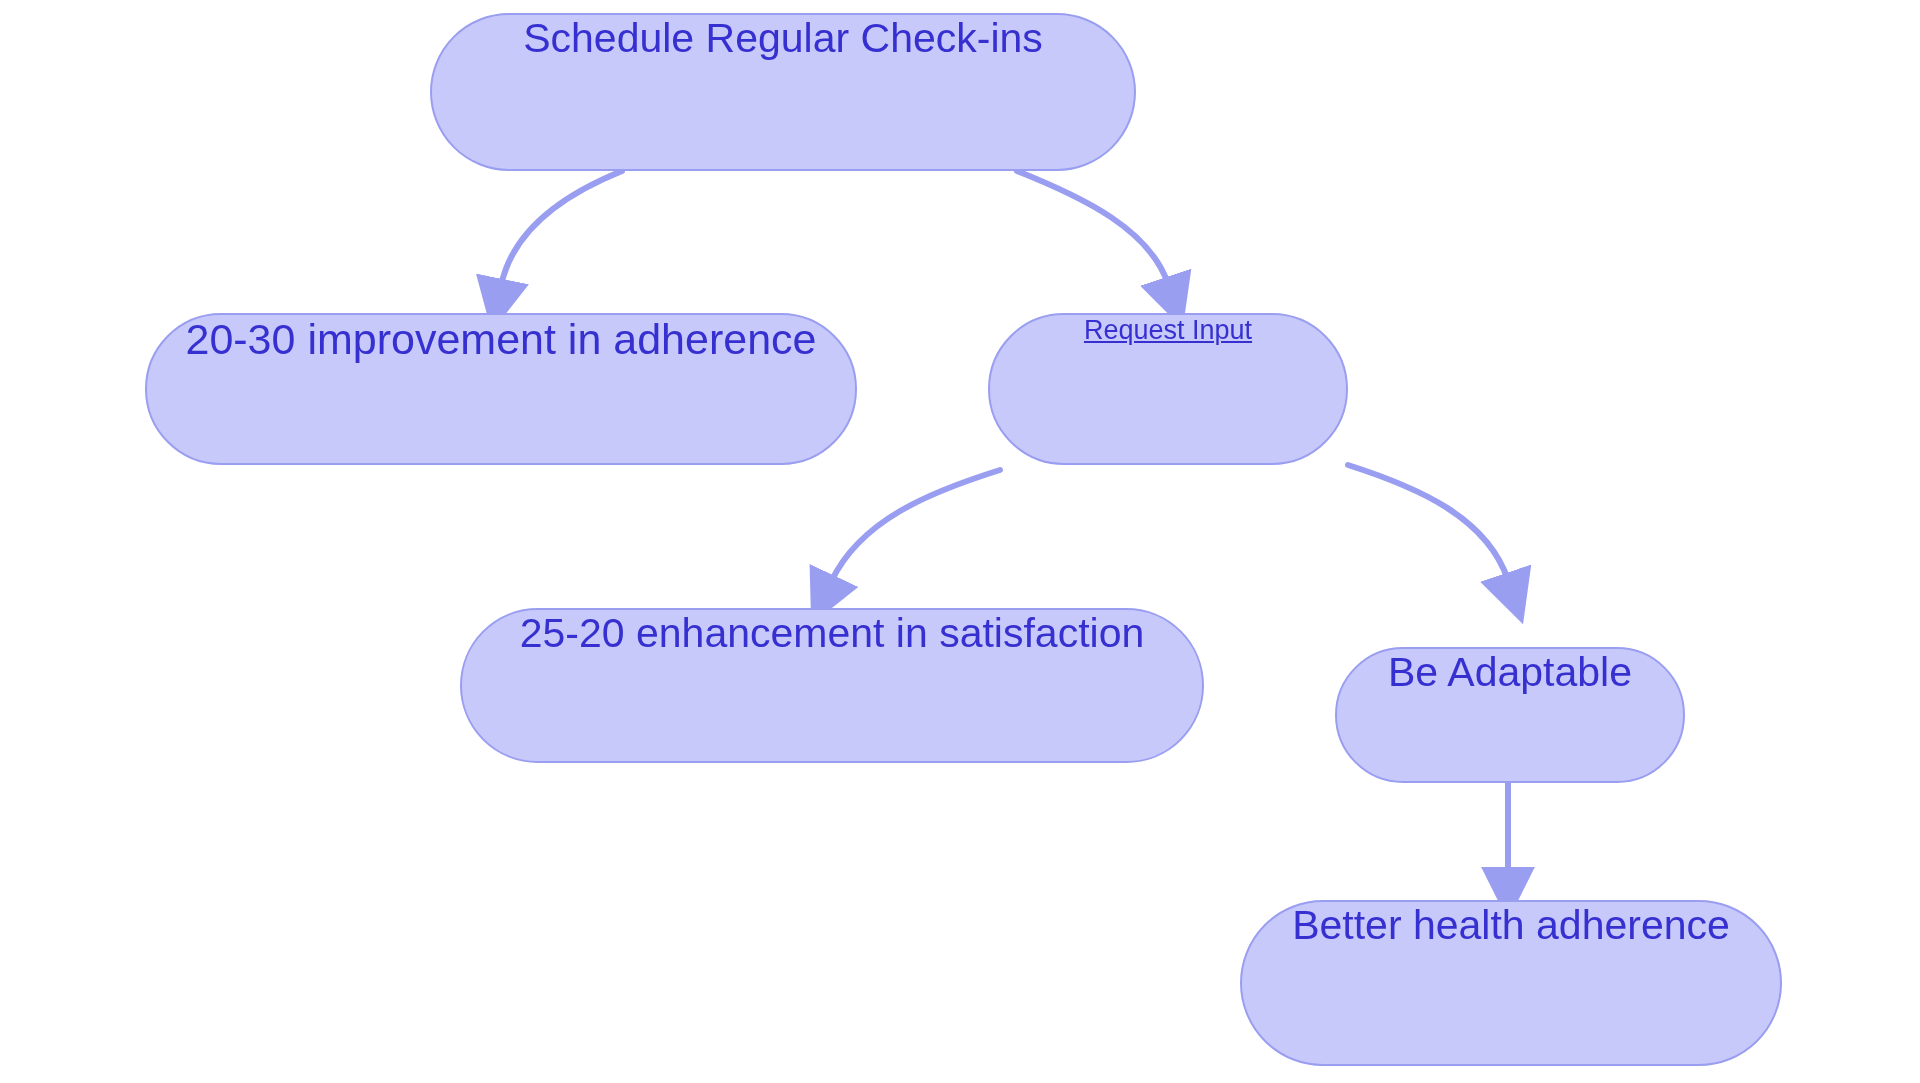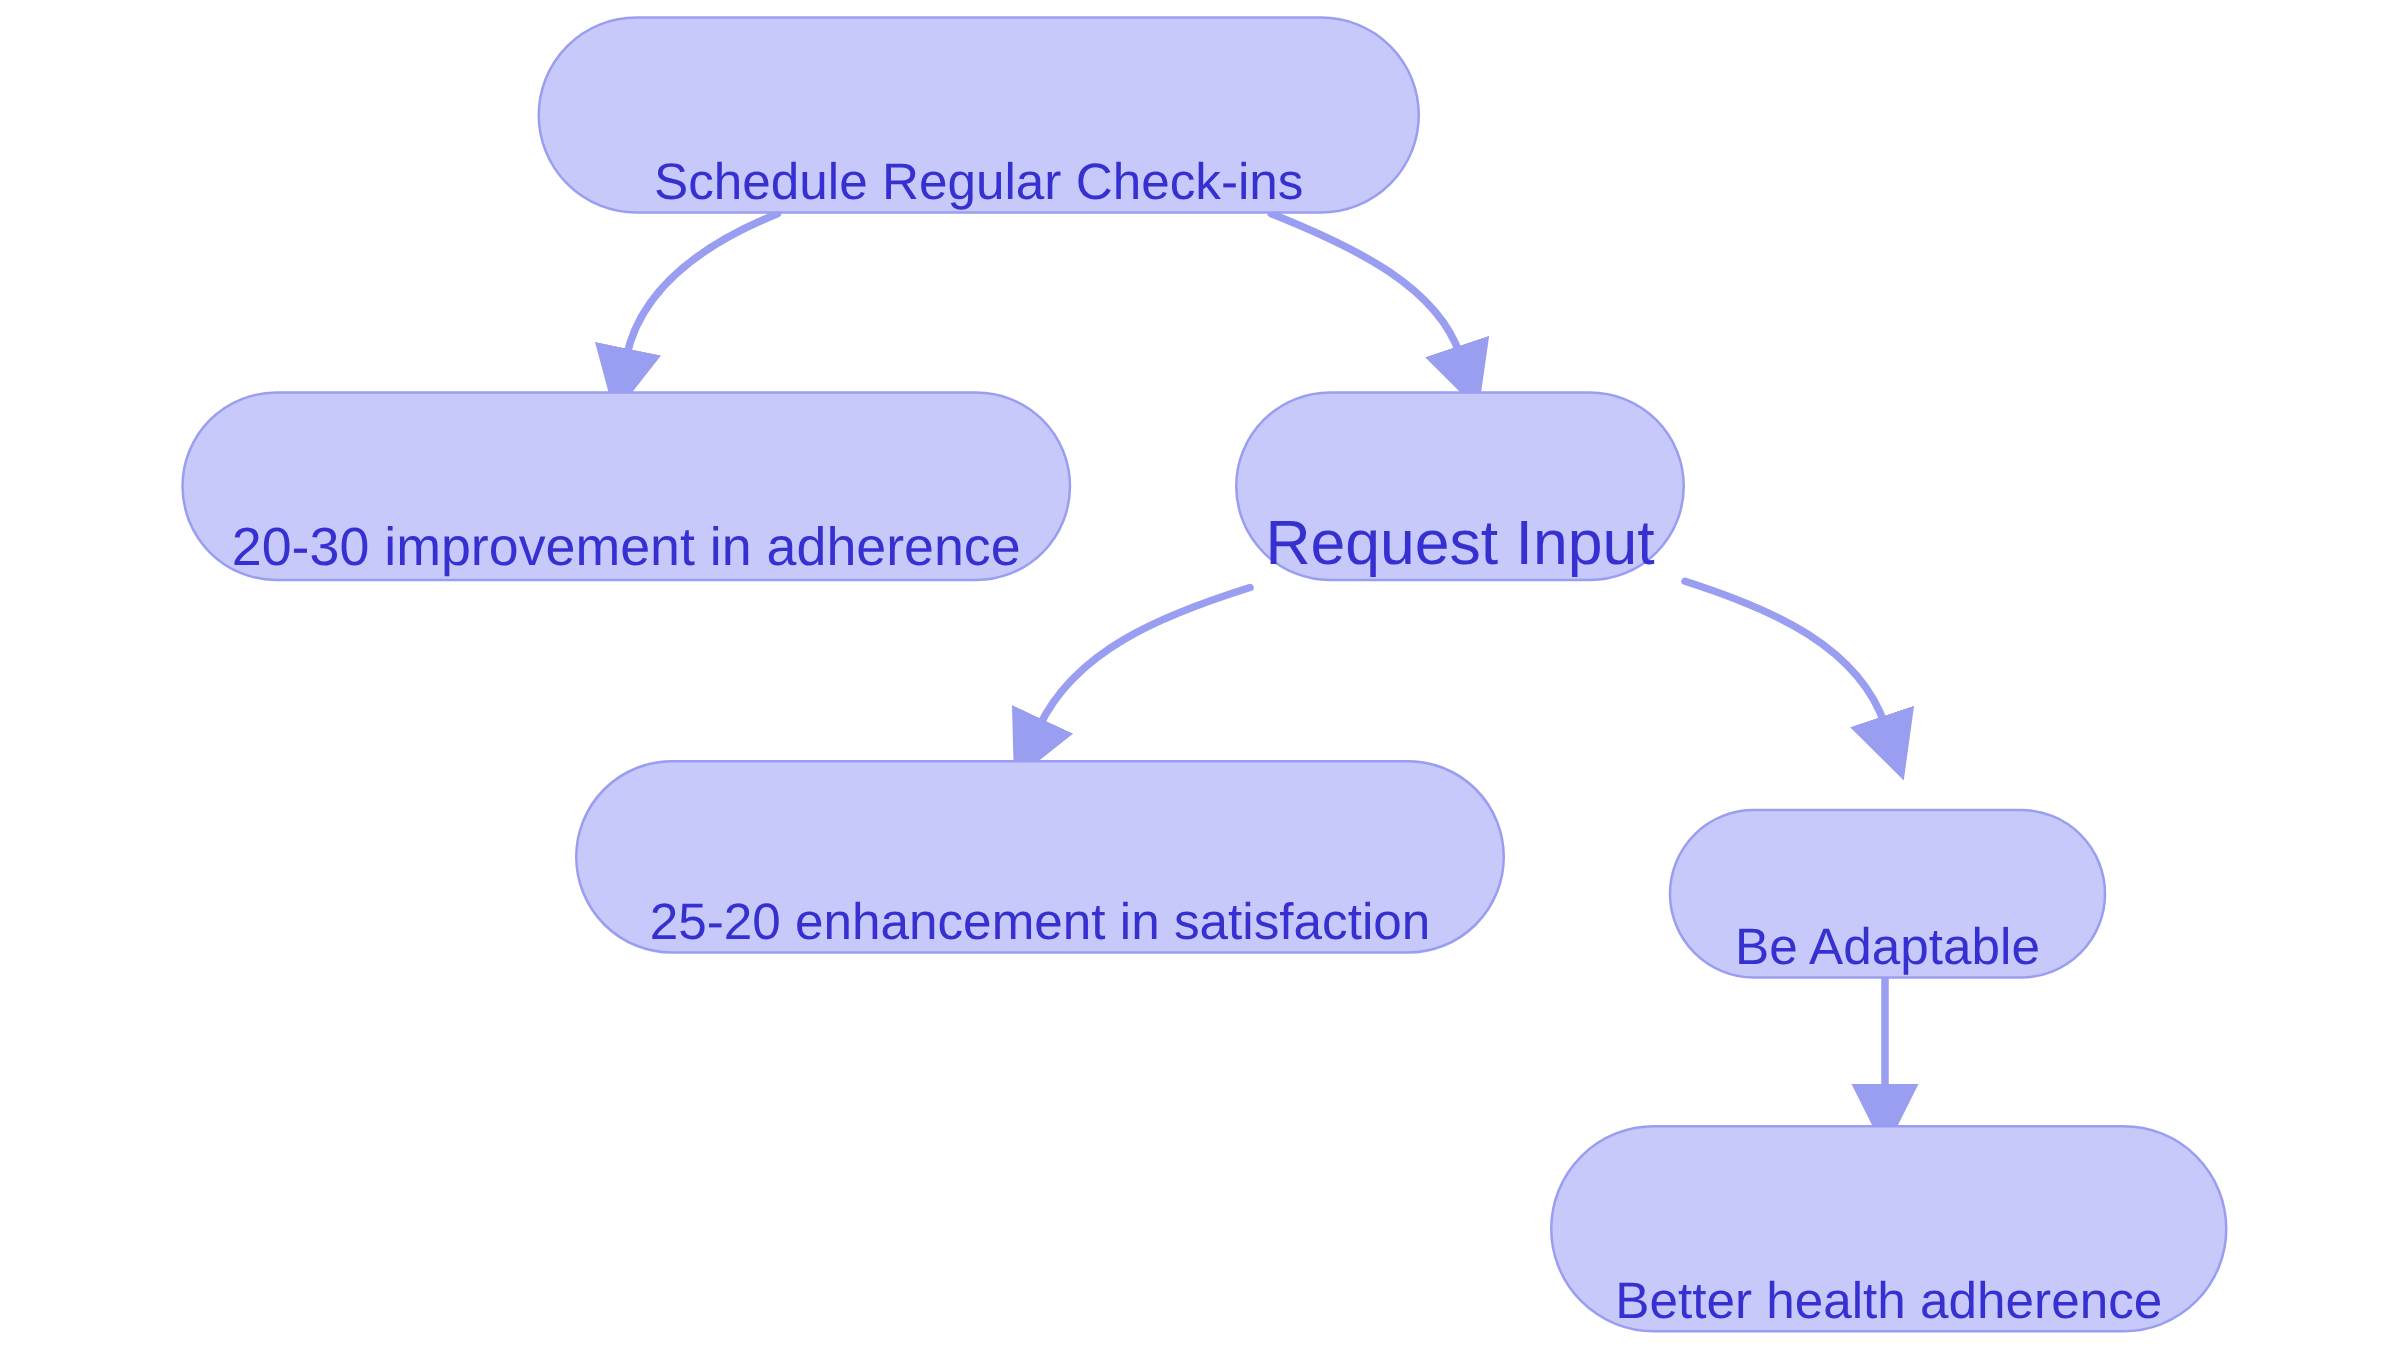--- a/index.html
+++ b/index.html
@@ -22,21 +22,21 @@
     left: 0;
     top: 0;
     width: 1920px;
     height: 1083px;
     pointer-events: none;
   }
   .flow-node {
     position: absolute;
     box-sizing: border-box;
     display: flex;
-    align-items: flex-end;
+    align-items: flex-start;
     justify-content: center;
     background: #c7c9fb;
     border: 2px solid #9a9ef0;
     border-radius: 999px;
     color: #3730d0;
     text-align: center;
     line-height: 1.15;
     white-space: nowrap;
     padding: 0 26px;
   }
@@ -52,21 +52,21 @@
   #node-root .node-label { font-size: 41px; }
 
   #node-adherence {
     left: 145px;  top: 313px;  width: 712px; height: 152px;
   }
   #node-adherence .node-label { font-size: 43px; }
 
   #node-request-input {
     left: 988px;  top: 313px;  width: 360px; height: 152px;
   }
-  #node-request-input .node-label { font-size: 50px; }
+  #node-request-input .node-label { font-size: 27px; text-decoration: underline; }
 
   #node-satisfaction {
     left: 460px;  top: 608px;  width: 744px; height: 155px;
   }
   #node-satisfaction .node-label { font-size: 41px; }
 
   #node-be-adaptable {
     left: 1335px; top: 608px;  width: 350px; height: 136px; margin-top: 39px;
   }
   #node-be-adaptable .node-label { font-size: 41px; }

